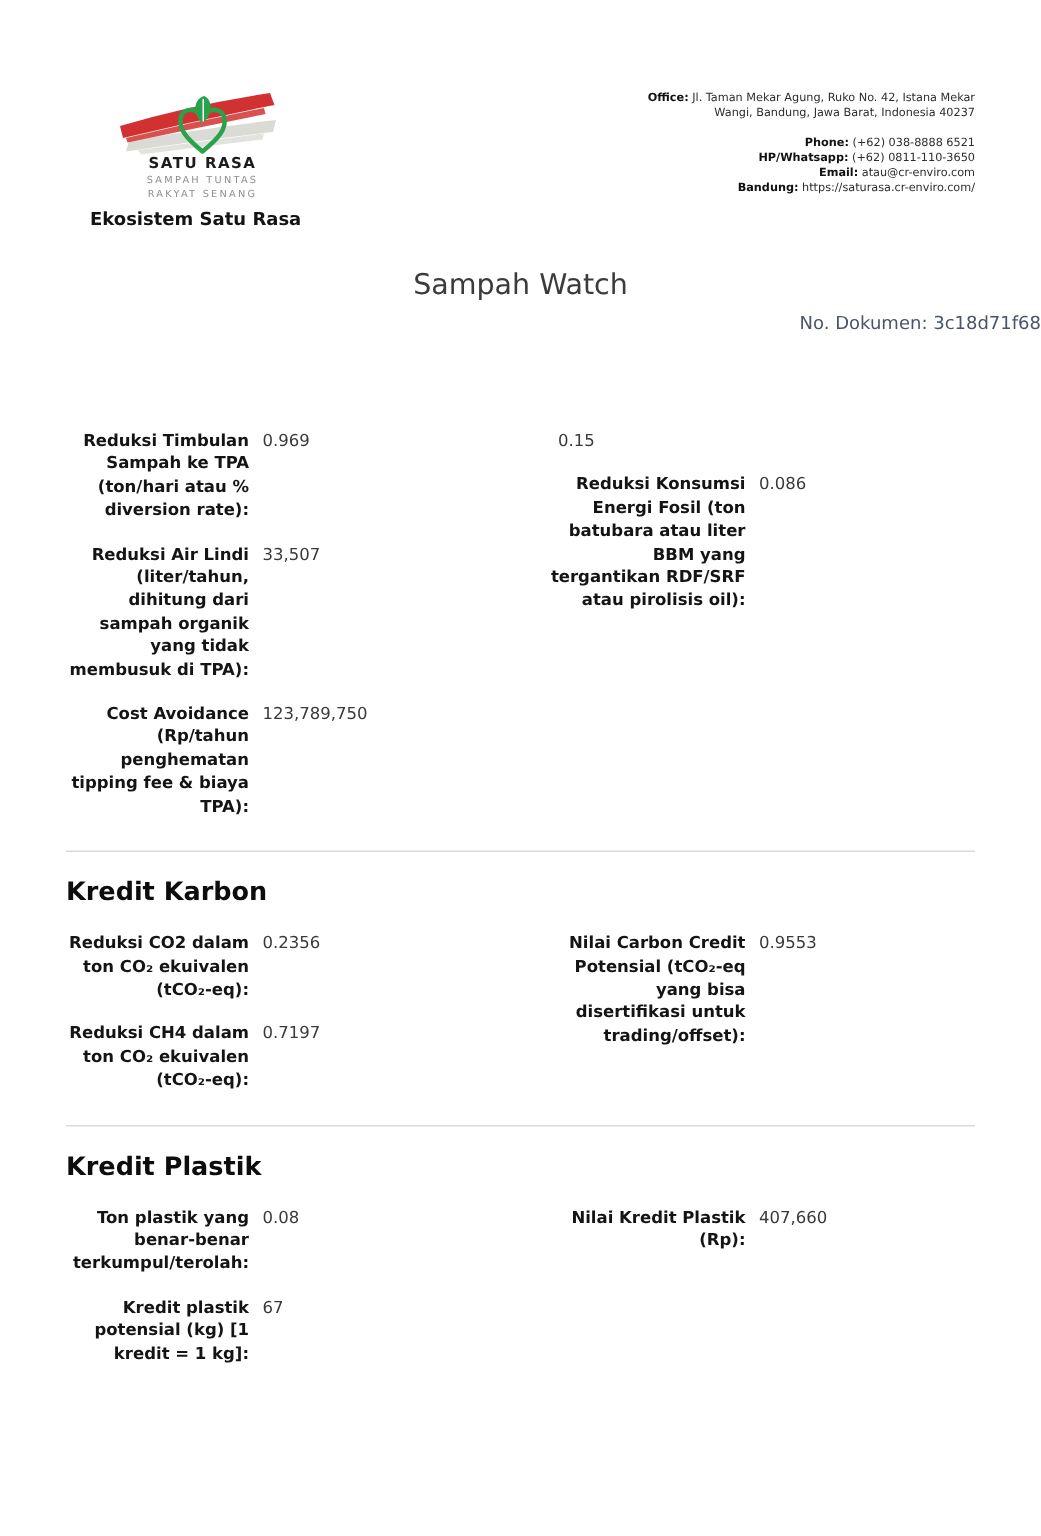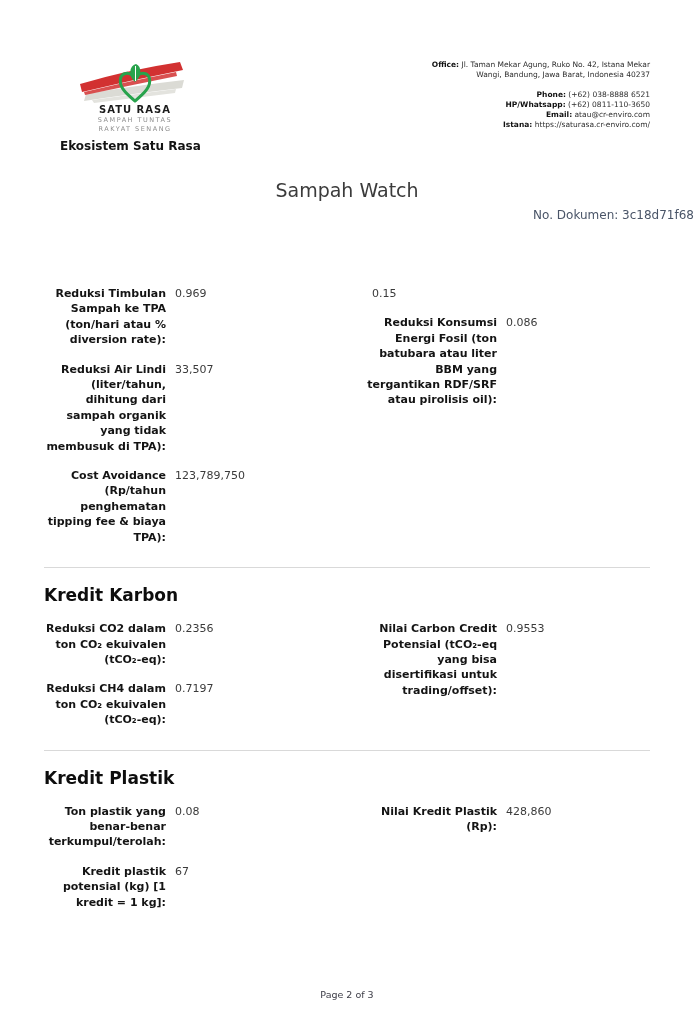--- a/index.html
+++ b/index.html
@@ -82,21 +82,21 @@
       <div class="contact-line">
         <b>Phone:</b><span> (+62) 038-8888 6521</span>
       </div>
       <div class="contact-line">
         <b>HP/Whatsapp:</b><span> (+62) 0811-110-3650</span>
       </div>
       <div class="contact-line">
         <b>Email:</b><span> atau@cr-enviro.com</span>
       </div>
       <div class="contact-line">
-        <b>Istana:</b><span> https://saturasa.cr-enviro.com/</span>
+        <b>Bandung:</b><span> https://saturasa.cr-enviro.com/</span>
       </div>
     </div>
   </div>
 
   <div class="title-wrap">
     <div class="doc-title">Sampah Watch</div>
     <div class="doc-number">No. Dokumen: 3c18d71f68</div>
   </div>
 
   <div class="content">
@@ -162,23 +162,22 @@
             <div class="field-value">0.08</div>
           </div>
           <div class="field">
             <div class="field-label">Kredit plastik potensial (kg) [1 kredit = 1 kg]:</div>
             <div class="field-value">67</div>
           </div>
         </div>
         <div class="col right">
           <div class="field">
             <div class="field-label">Nilai Kredit Plastik (Rp):</div>
-            <div class="field-value">428,860</div>
+            <div class="field-value">407,660</div>
           </div>
         </div>
       </div>
     </div>
 
   </div>
 
-  <div class="footer">Page 2 of 3</div>
 
 </div>
 
 </body></html>

